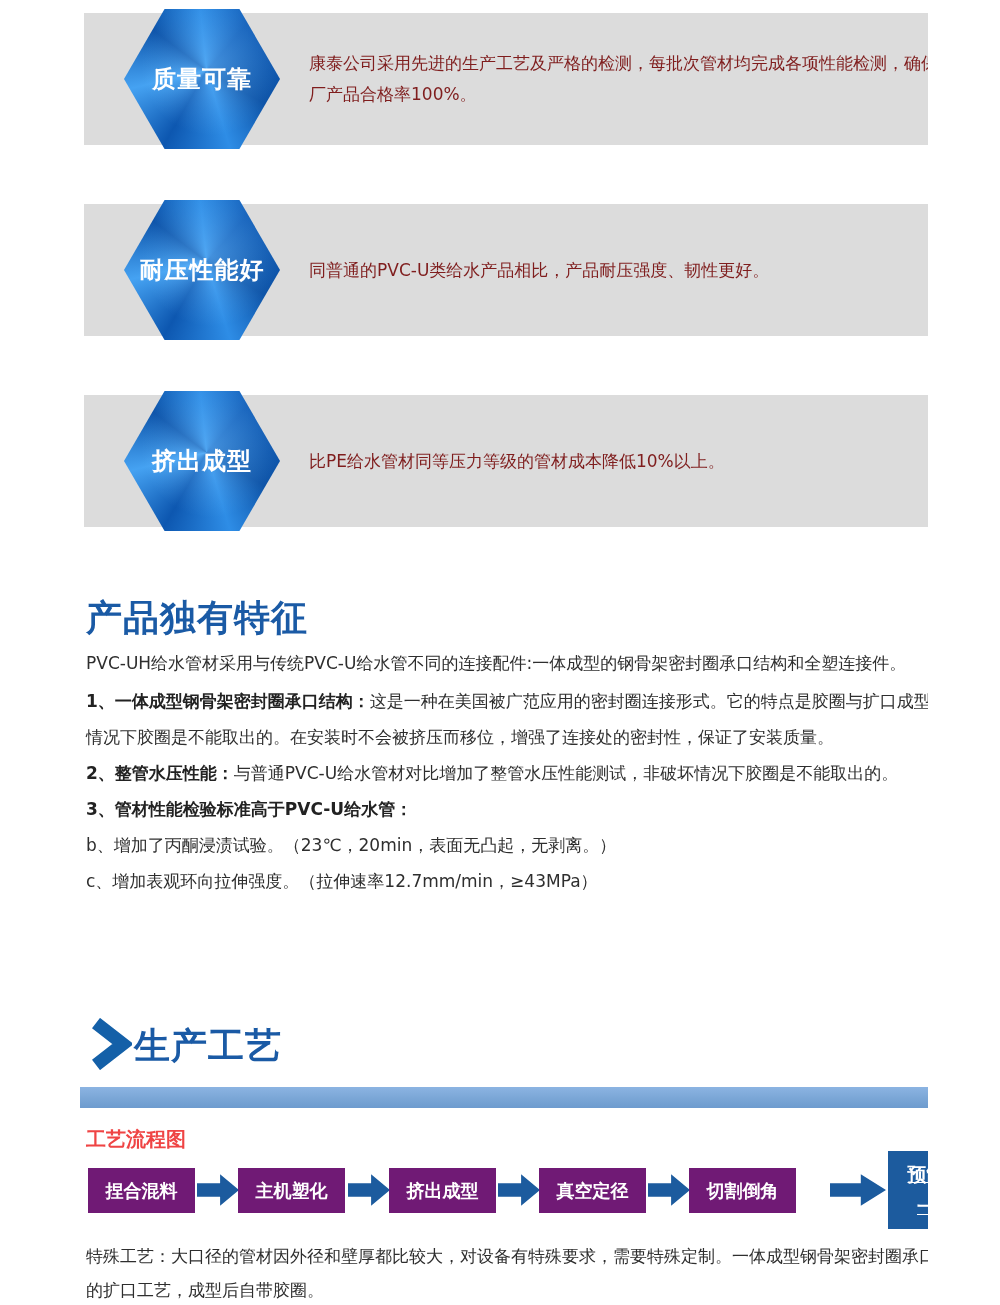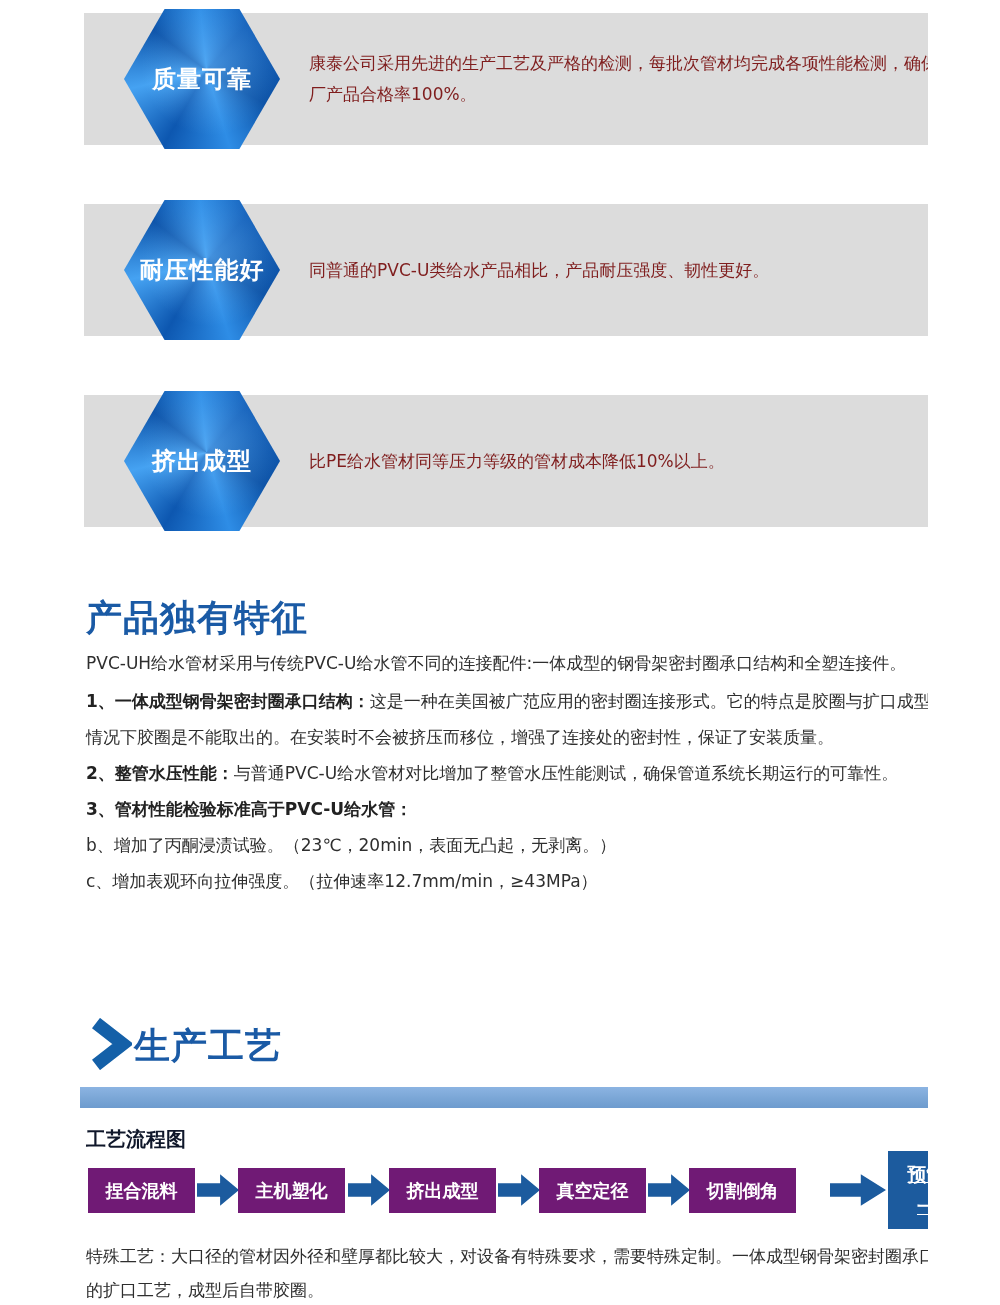--- a/index.html
+++ b/index.html
@@ -30,21 +30,21 @@
   .intro { position:absolute; left:14px; top:652px; width:975px; font-size:17px; color:#2e2e2e; }
   .feature-text { position:absolute; left:14px; top:683px; width:974px; font-size:17px; line-height:36px; color:#2e2e2e; }
   .feature-text p { margin:0; }
   .feature-text .b { font-weight:bold; color:#222; }
 
   
   .proc-icon { position:absolute; left:18px; top:1018px; }
   .proc-title { top:1022px; left:62px; }
   .blue-bar { position:absolute; left:8px; top:1087px; width:982px; height:21px;
     background:linear-gradient(180deg,#8cb4e2 0%,#7aa6d6 55%,#6d9bce 100%); }
-  .flow-label { position:absolute; left:14px; top:1126px; font-size:20px; font-weight:bold; color:#0f172a; }
+  .flow-label { position:absolute; left:14px; top:1126px; font-size:20px; font-weight:bold; color:#ef4444; }
 
   .flow-box { position:absolute; top:1168px; width:107px; height:45px; background:#701a75;
     display:flex; align-items:center; justify-content:center;
     color:#fff; font-size:18px; font-weight:bold; white-space:nowrap; }
   .flow-arrow { position:absolute; top:1172px; width:42px; height:36px; background:#1c5b9e;
     clip-path:polygon(0% 31%,55% 31%,55% 6%,100% 50%,55% 94%,55% 69%,0% 69%); }
   .flow-final { position:absolute; left:816px; top:1151px; width:172px; height:78px; background:#1c5b9e;
     display:flex; flex-direction:column; align-items:center; justify-content:center;
     color:#fff; font-size:19px; font-weight:bold; line-height:32px; white-space:nowrap;text-decoration:underline; }
   .special-note { position:absolute; left:14px; top:1240px; width:976px; font-size:17px; line-height:33.5px; color:#2e2e2e; }
@@ -94,21 +94,21 @@
       <polyline points="76,6 12,62 70,120" fill="none" stroke="url(#chevGrad)" stroke-width="19" stroke-linejoin="miter"></polyline>
     </svg>
   </section>
 
   <h1 class="section-title" style="top:594px">产品独有特征</h1>
 
   <p class="intro">PVC-UH给水管材采用与传统PVC-U给水管不同的连接配件:一体成型的钢骨架密封圈承口结构和全塑连接件。</p>
 
   <div class="feature-text">
     <p><span class="b">1、一体成型钢骨架密封圈承口结构：</span><span>这是一种在美国被广范应用的密封圈连接形式。它的特点是胶圈与扩口成型为一体，非破坏情况下胶圈是不能取出的。在安装时不会被挤压而移位，增强了连接处的密封性，保证了安装质量。</span></p>
-    <p><span class="b">2、整管水压性能：</span><span>与普通PVC-U给水管材对比增加了整管水压性能测试，确保管道系统长期运行的可靠性。</span></p>
+    <p><span class="b">2、整管水压性能：</span><span>与普通PVC-U给水管材对比增加了整管水压性能测试，非破坏情况下胶圈是不能取出的。</span></p>
     <p><span class="b">3、管材性能检验标准高于PVC-U给水管：</span></p>
     <p>b、增加了丙酮浸渍试验。（23℃，20min，表面无凸起，无剥离。）</p>
     <p>c、增加表观环向拉伸强度。（拉伸速率12.7mm/min，≥43MPa）</p>
   </div>
 
   <svg class="proc-icon" width="42" height="52" viewBox="0 0 42 52">
     <polyline points="6,5 33,26 6,47" fill="none" stroke="#1460a8" stroke-width="13" stroke-linejoin="miter"></polyline>
   </svg>
   <h2 class="section-title proc-title">生产工艺</h2>
 

